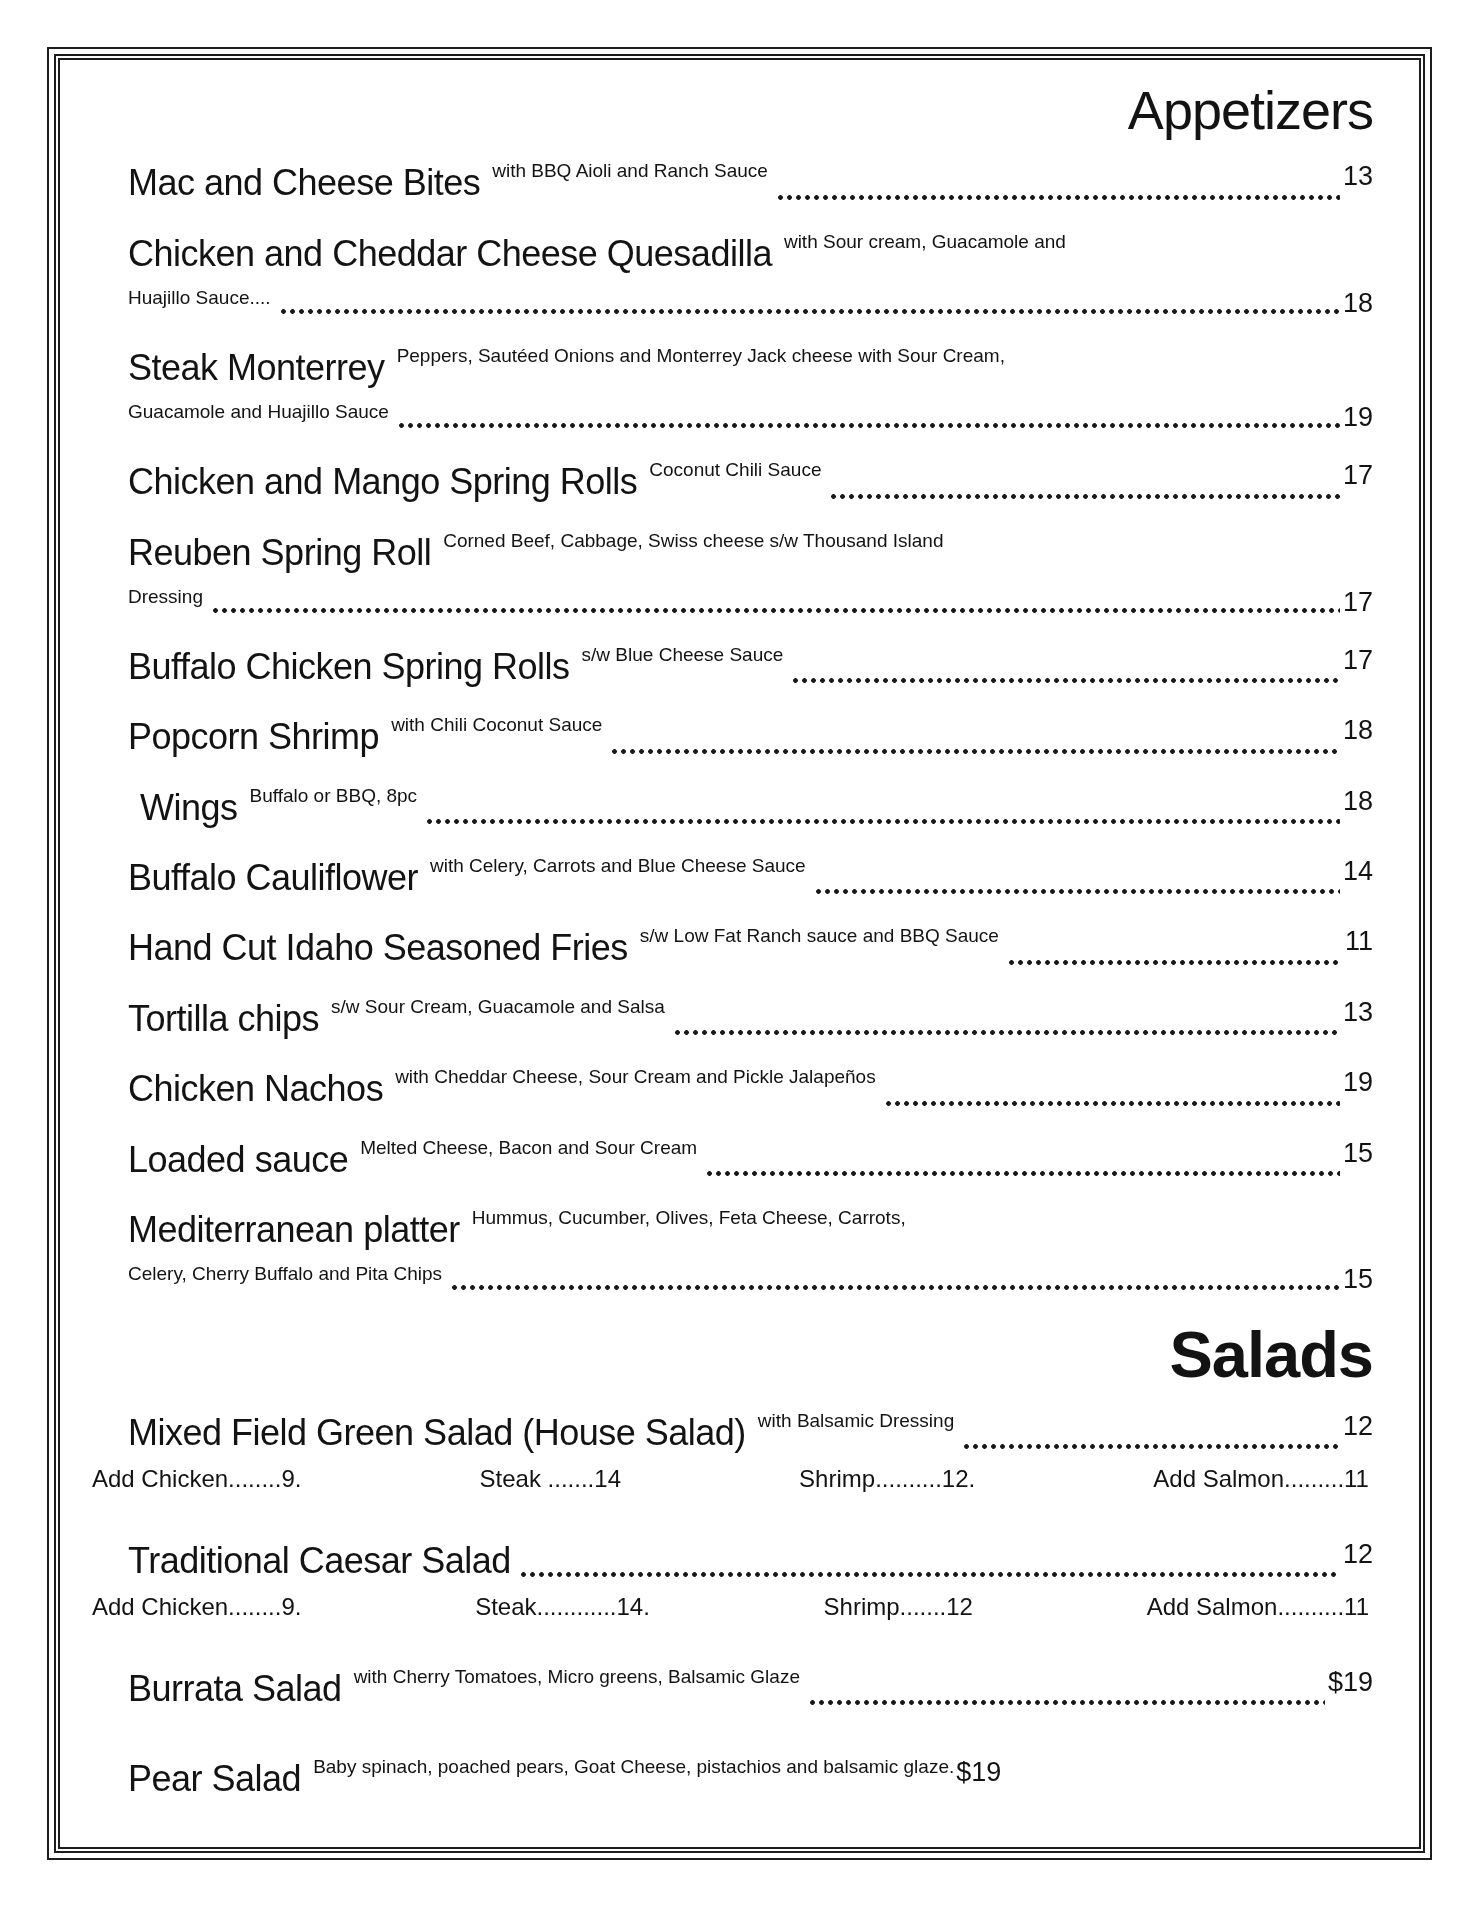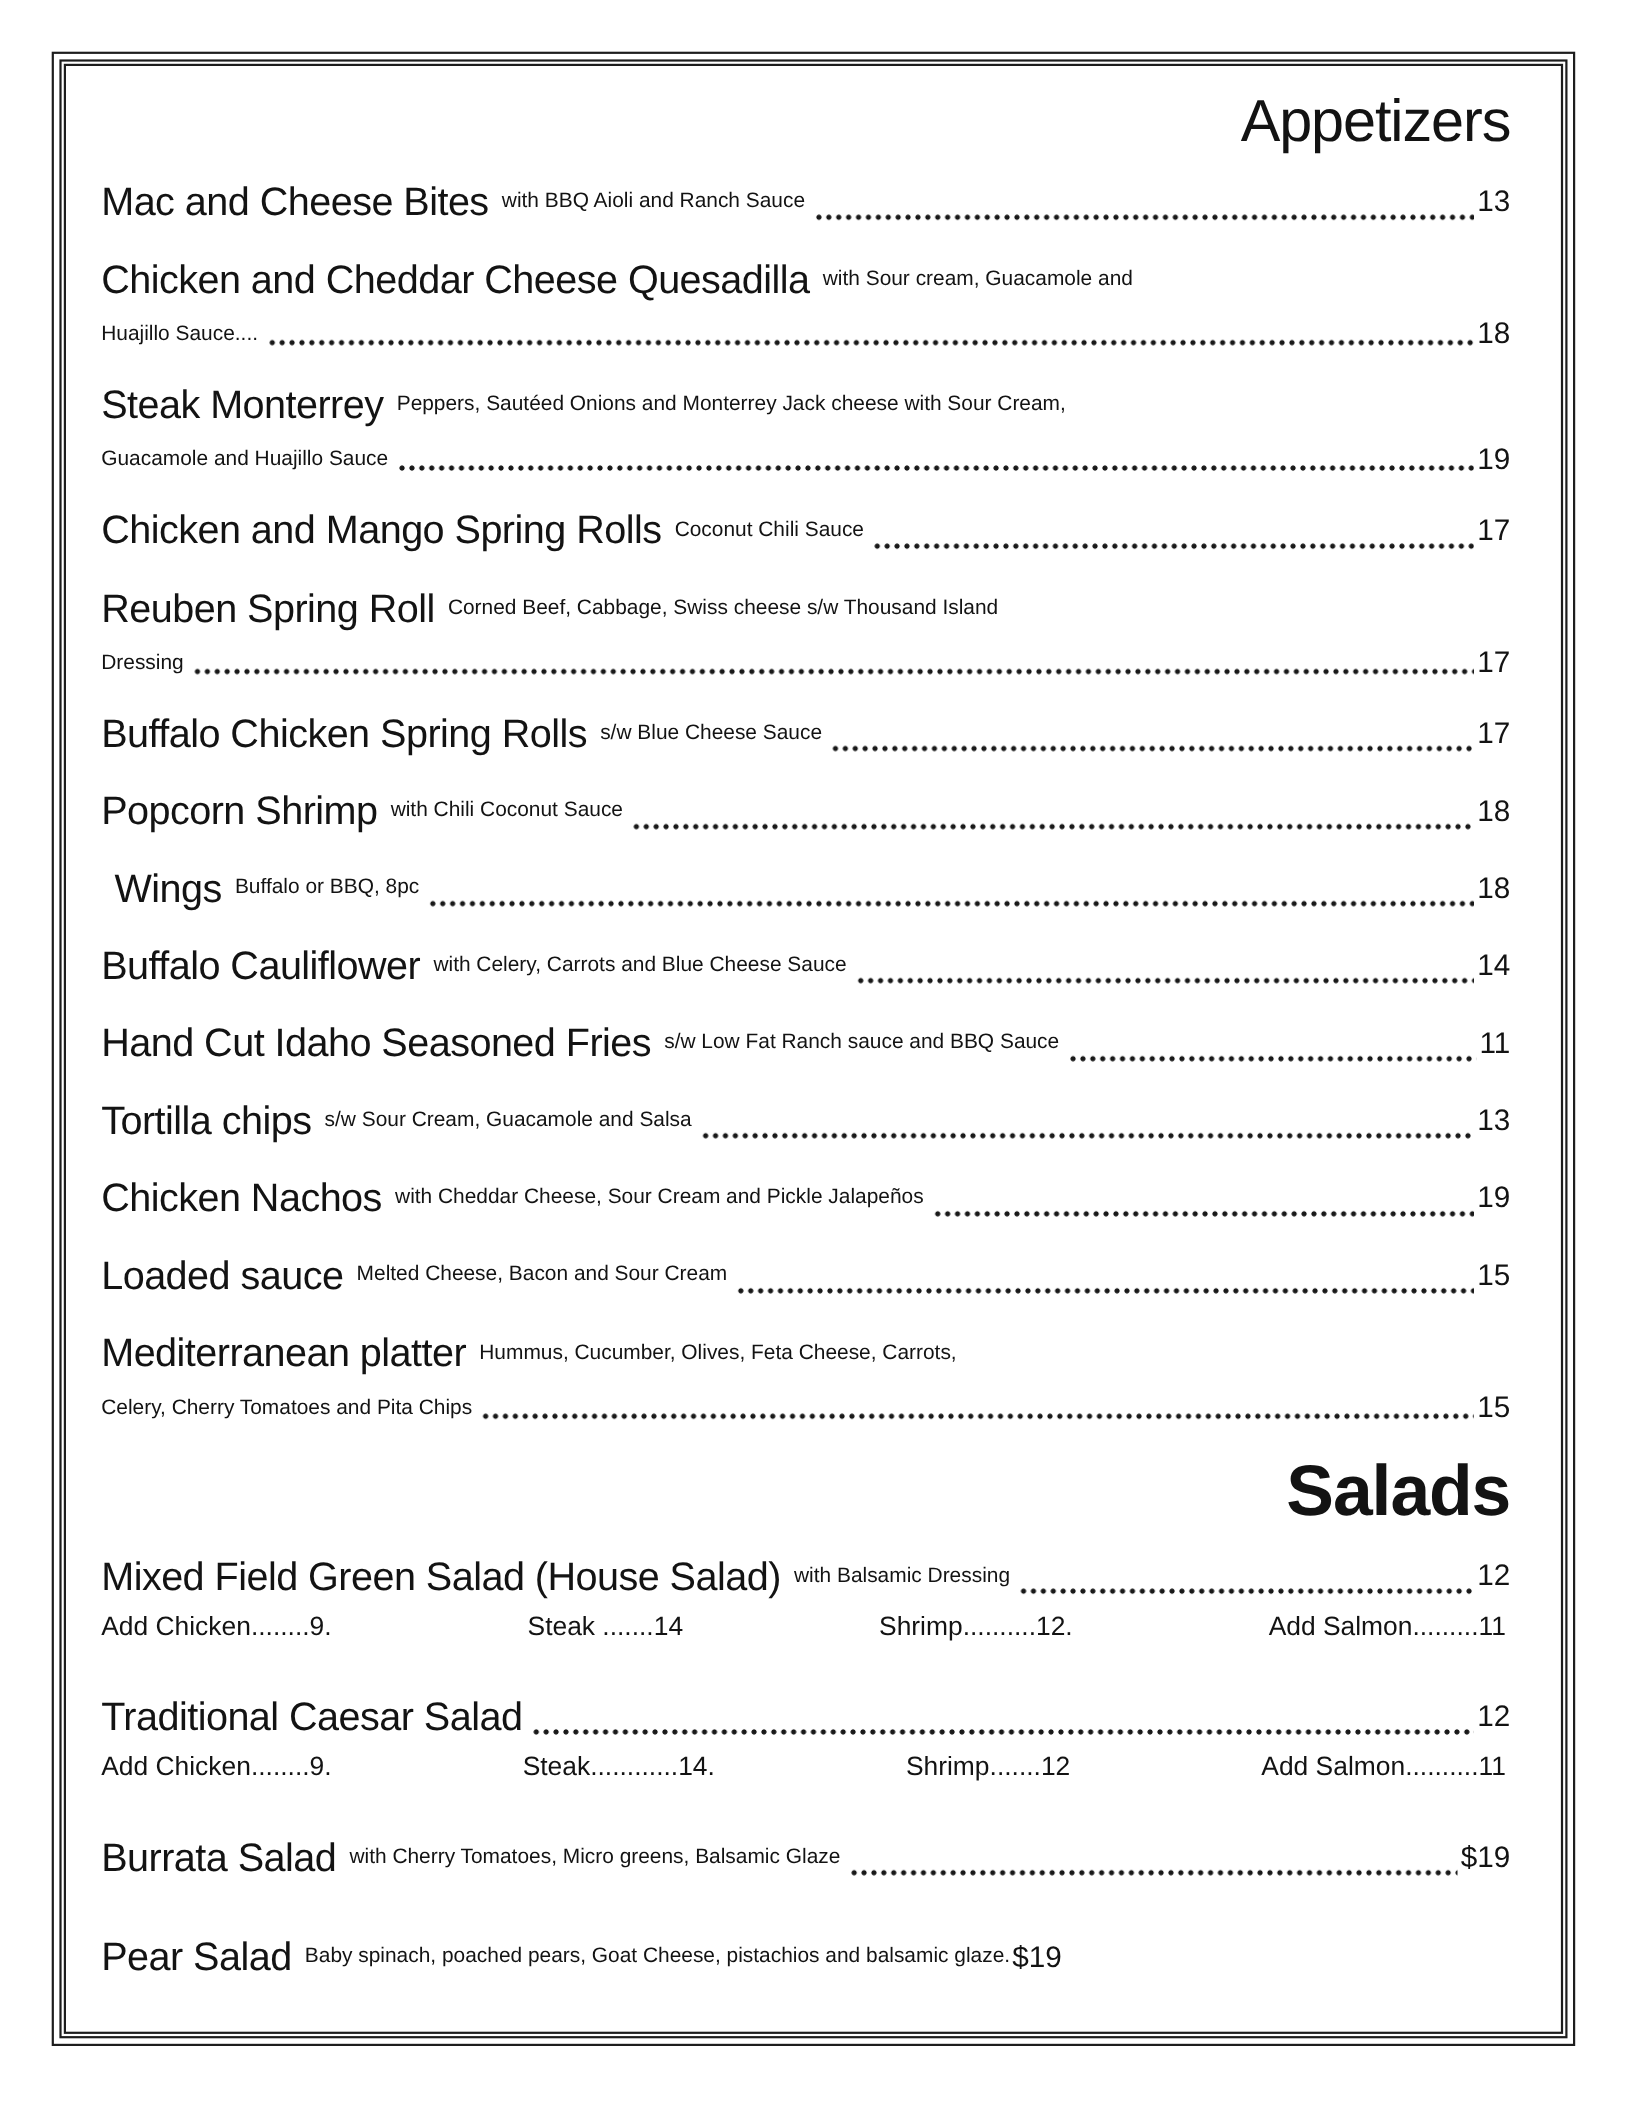--- a/index.html
+++ b/index.html
@@ -38,22 +38,23 @@
   }
   .section-title.bold{
     font-size:65px;
     font-weight:700;
     margin:10px 0 16px 0;
   }
   .item{margin-bottom:20px;}
   .salad-item{margin-bottom:40px;}
   .line{
     display:flex;
-    align-items:center;
+    align-items:flex-start;
     line-height:1.4;
+    margin-left:36px;
   }
   .line.cont-line{margin-top:6px;}
   .nm{
     font-size:36px;
     flex:0 0 auto;
     white-space:pre;
     letter-spacing:-0.5px;
   }
   .nm.indent{padding-left:12px;}
   .ds{
@@ -225,21 +226,21 @@
           <span class="pr">15</span>
         </div>
       </div>
 
       <div class="item">
         <div class="line">
           <span class="nm">Mediterranean platter</span>
           <span class="ds">Hummus, Cucumber, Olives, Feta Cheese, Carrots,</span>
         </div>
         <div class="line cont-line">
-          <span class="ds">Celery, Cherry Tomatoes and Pita Chips</span>
+          <span class="ds">Celery, Cherry Buffalo and Pita Chips</span>
           <span class="leader"></span>
           <span class="pr">15</span>
         </div>
       </div>
 
       <h1 class="section-title bold">Salads</h1>
 
       <div class="item salad-item">
         <div class="line">
           <span class="nm">Mixed Field Green Salad (House Salad)</span>

